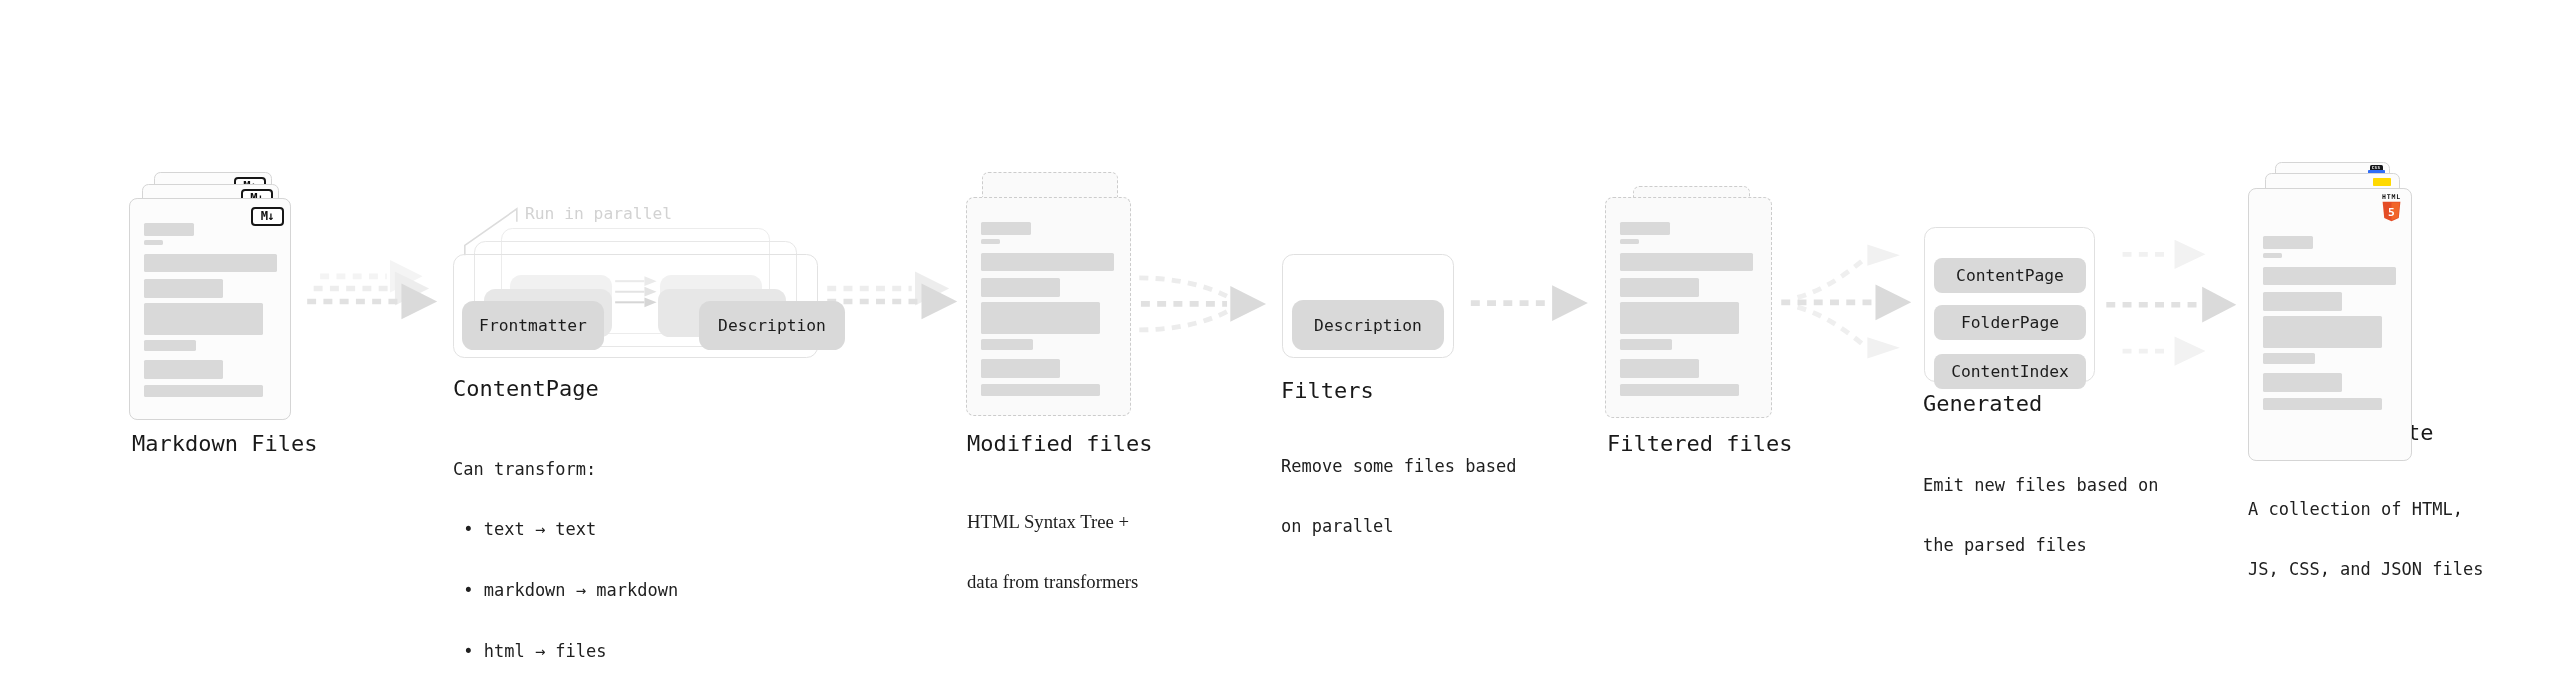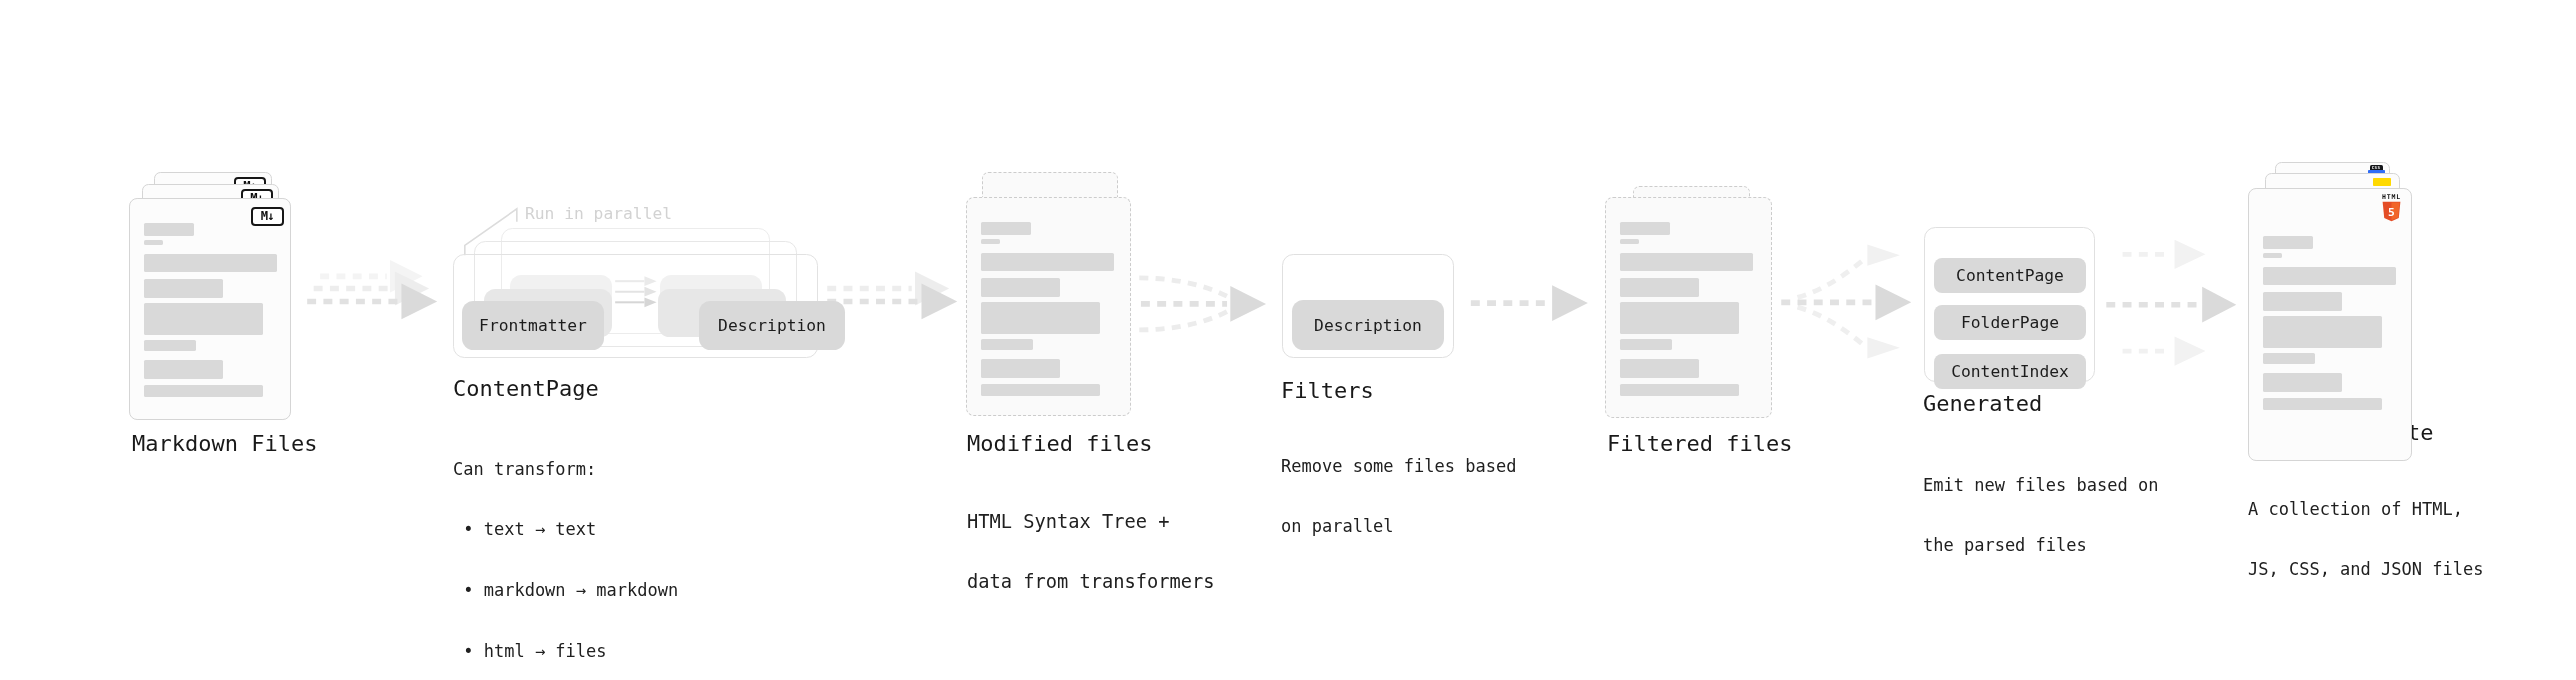--- a/index.html
+++ b/index.html
@@ -29,21 +29,21 @@
   .t-box{position:absolute;border-radius:11.4px;box-sizing:border-box;background:transparent;}
   .wbox{position:absolute;background:#ffffff;border:1.6px solid #e0e0e0;border-radius:11.4px;box-sizing:border-box;}
   .pill{position:absolute;background:#d9d9d9;border-radius:11.4px;display:flex;align-items:center;justify-content:center;
     font-size:16.3px;color:#1c1c1c;box-sizing:border-box;margin-top:21px;}
   .pill.ghost1{background:#e7e7e7;}
   .pill.ghost2{background:#f1f1f1;}
   .pill.emit{border-radius:8.1px;}
   
   .stage-label{position:absolute;font-size:22px;line-height:24.4px;color:#191919;white-space:pre;}
   .stage-body{position:absolute;font-size:17px;line-height:20.3px;color:#202020;white-space:pre;}
-  .stage-body.big{font-size:18.7px;}
+  .stage-body.big{font-size:18.7px;font-family:Liberation Serif, serif;}
   .annotation{position:absolute;font-size:16.3px;color:#d2d2d2;white-space:pre;}
 </style>
 </head>
 <body>
 
 <div class="canvas">
 
   <svg class="arrows" width="2576" height="681" viewBox="0 0 3170 838">
 
     <g>

